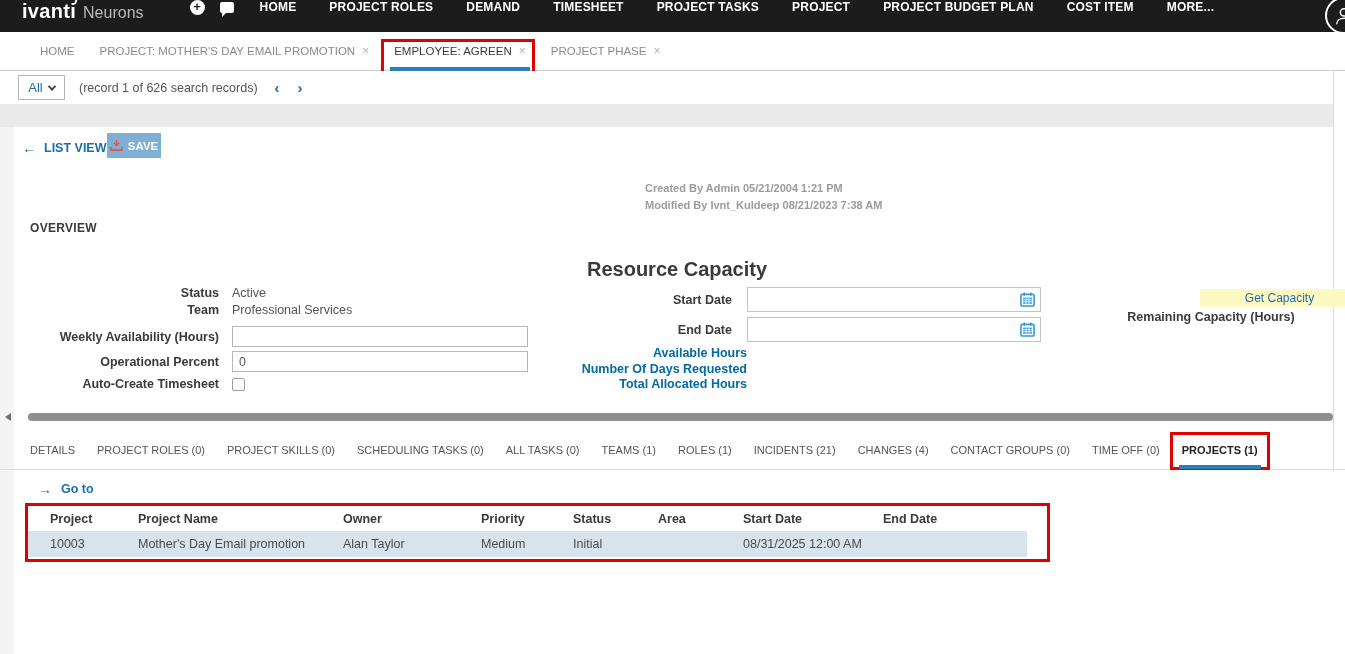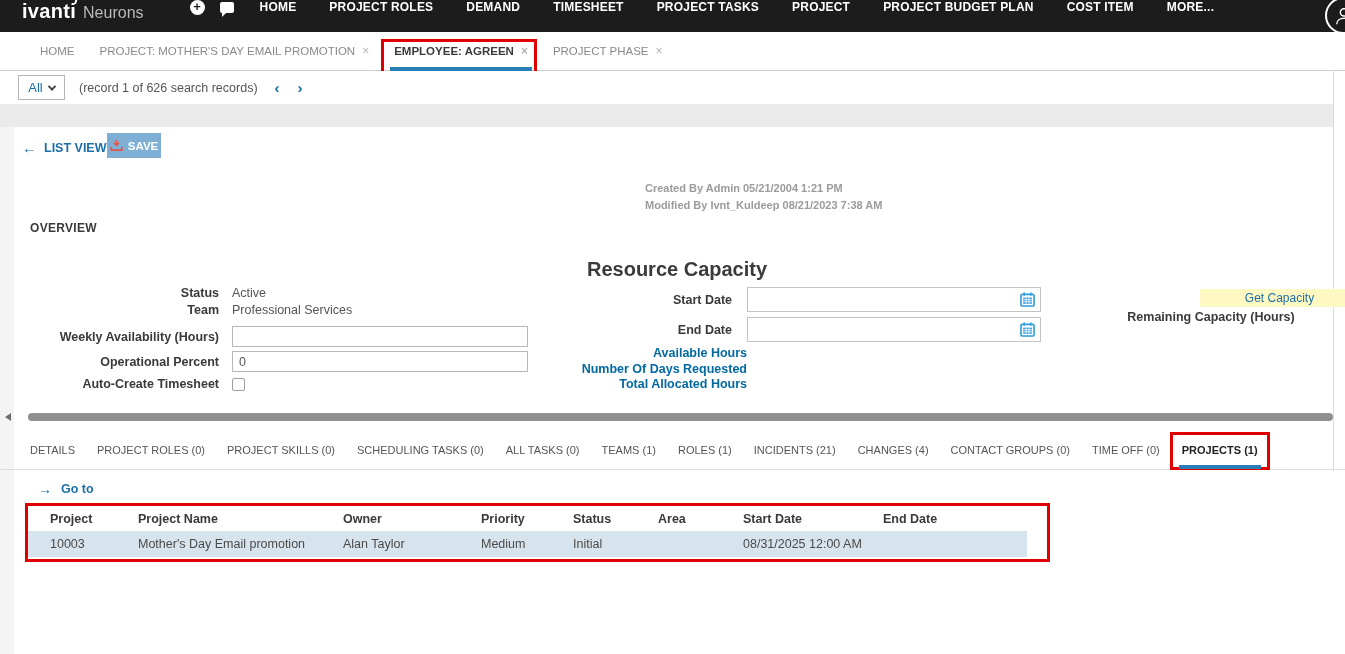--- a/index.html
+++ b/index.html
@@ -18,21 +18,21 @@
   .chat-icon { width:14px; height:11px; background:#fff; border-radius:2px; position:relative; cursor:pointer; }
   .chat-icon::after { content:""; position:absolute; left:2px; bottom:-4px; border:3px solid transparent; border-top-color:#fff; border-left-color:#fff; }
   .nav-items { margin-left:26px; display:flex; gap:33px; white-space:nowrap; }
   .nav-items a { color:#fff; font-size:12px; font-weight:bold; letter-spacing:.2px; text-decoration:none; cursor:pointer; }
   .avatar { position:absolute; right:-17px; top:-3px; width:37px; height:37px; border:2px solid #fff; border-radius:50%; background:#1c1c1c; display:flex; align-items:center; justify-content:center; cursor:pointer; }
 
   
   .tabbar { position:absolute; left:0; top:32px; width:1345px; height:39px; background:#fff; border-bottom:1px solid #cfcfcf; display:flex; align-items:center; padding-left:40px; gap:25px; }
   .wtab { position:relative; height:100%; display:flex; align-items:center; gap:7px; font-size:11.5px; color:#8a8a8a; cursor:pointer; white-space:nowrap; }
   .wtab .x { color:#b3b3b3; font-size:12px; }
-  .wtab.active { color:#3a3a3a; font-weight:bold; }
+  .wtab.active { color:#3a3a3a; font-weight:normal; }
   .wtab.active::after { content:""; position:absolute; left:-4px; right:-4px; bottom:-1px; height:4px; background:#2a7fb8; }
   .annot { position:absolute; border:3px solid #e00000; pointer-events:none; }
   .annot-emp { left:-13px; right:-9px; top:7px; bottom:-5px; }
 
   
   .recordbar { position:absolute; left:0; top:71px; width:1345px; height:33px; background:#fff; display:flex; align-items:center; padding-left:18px; }
   .filter-select { width:47px; height:25px; border:1px solid #b5b5b5; display:flex; align-items:center; justify-content:center; gap:6px; cursor:pointer; background:#fff; }
   .filter-select .val { color:#1b6fa8; font-size:13px; }
   .sel-chev { width:6px; height:6px; border-right:2px solid #444; border-bottom:2px solid #444; transform:rotate(45deg) translate(-1px,-1px); }
   .record-text { margin-left:14px; color:#555; font-size:12.5px; }

